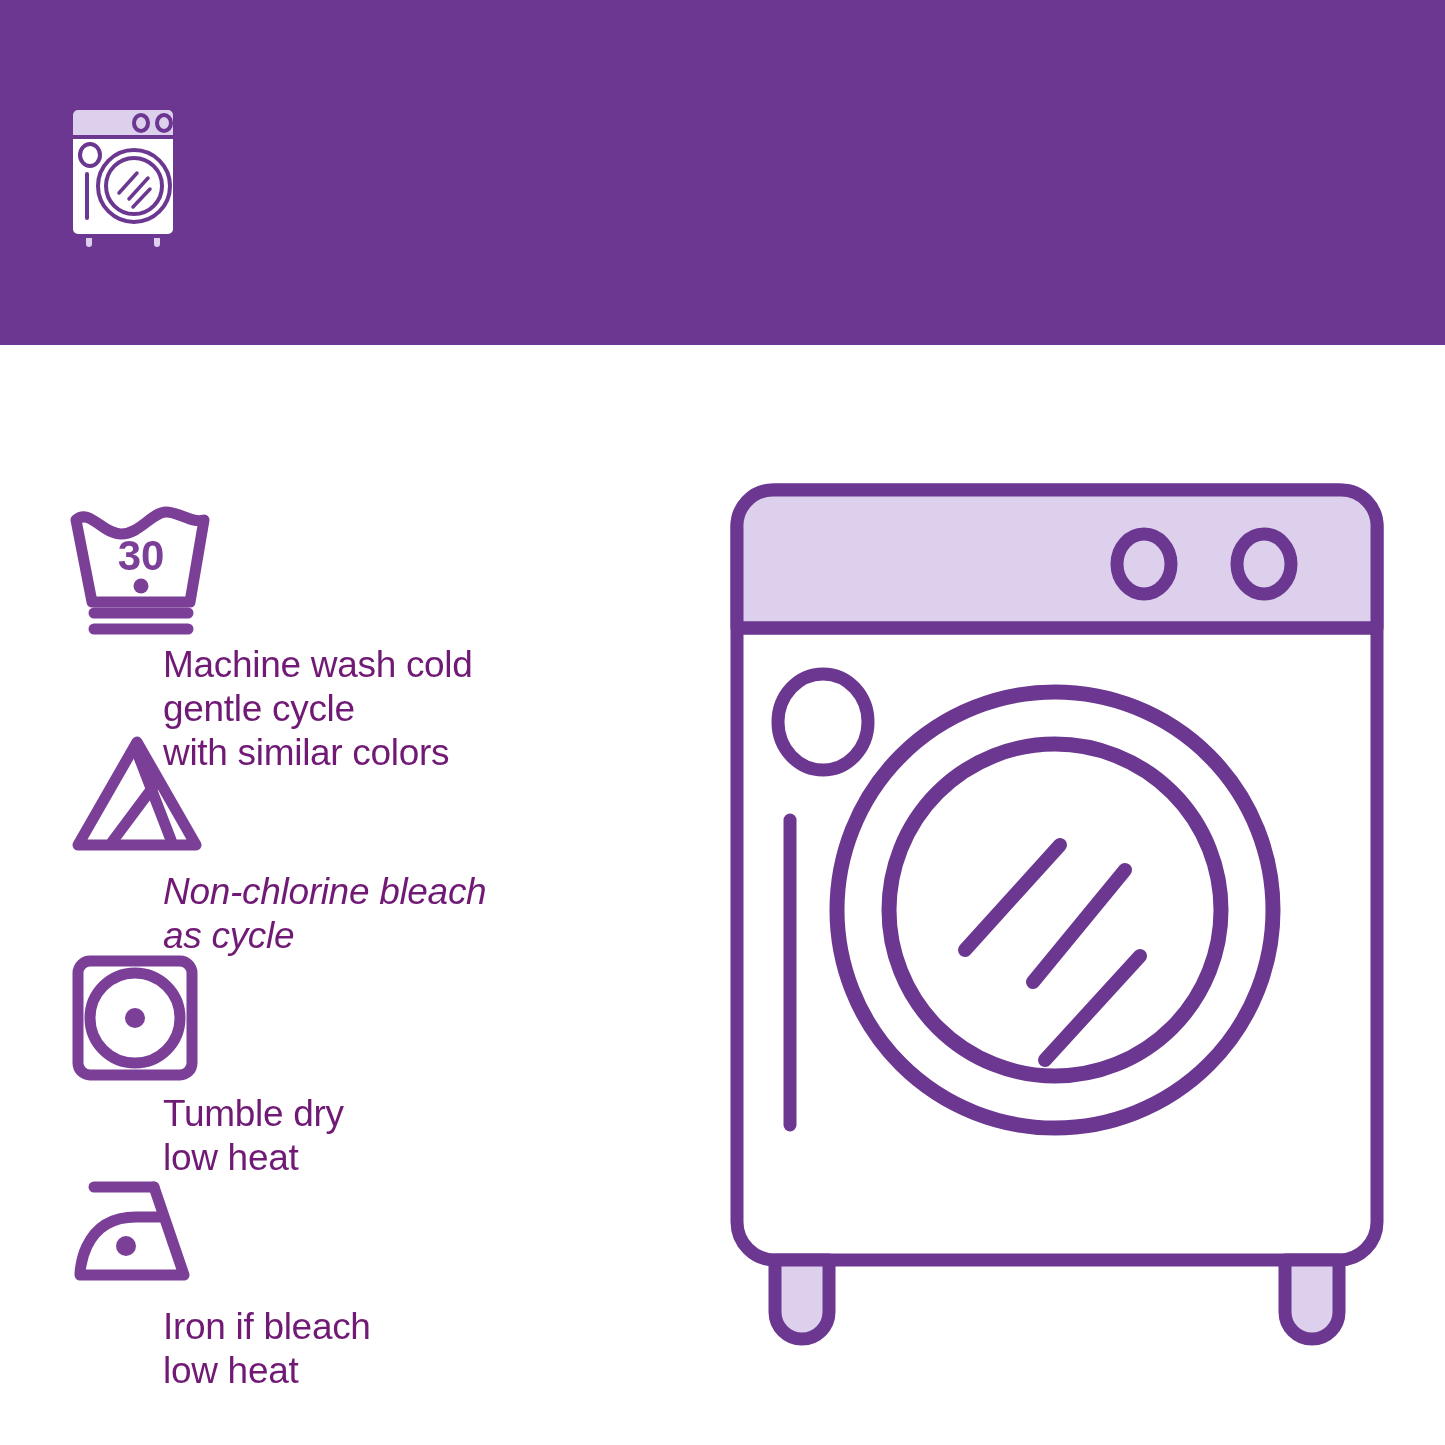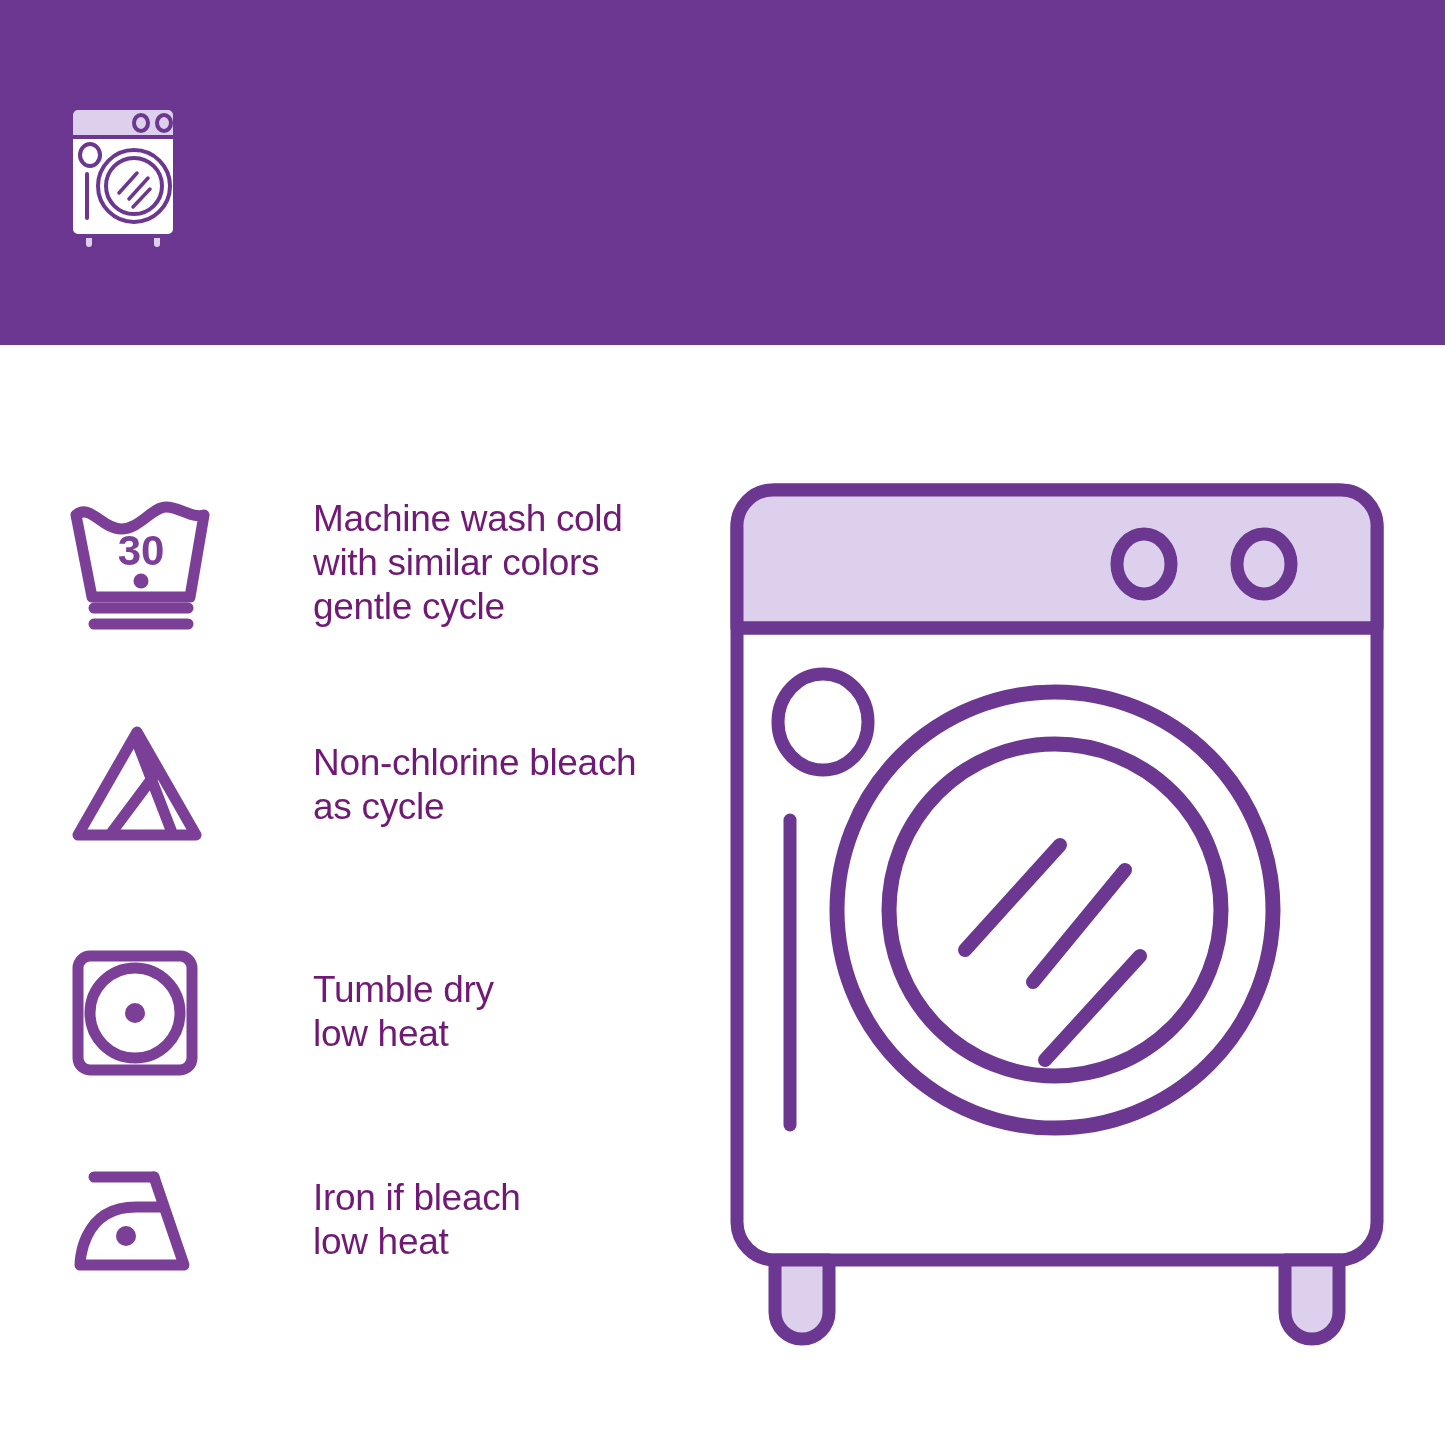--- a/index.html
+++ b/index.html
@@ -74,42 +74,42 @@
     left: 0;
     top: 345px;
     width: 700px;
     height: 1100px;
   }
   .care-row {
     position: absolute;
     left: 66px;
     width: 620px;
     display: flex;
-    align-items: center;
+    flex-direction: column;
   }
   .care-symbol {
     width: 150px;
     flex: 0 0 150px;
     display: flex;
     align-items: center;
     justify-content: flex-start;
   }
   .care-text {
     margin-left: 97px;
     color: #701a75;
     font-family: "Liberation Sans", sans-serif;
     font-size: 37px;
     line-height: 44px;
     font-weight: 500;
     letter-spacing: -0.3px;
   }
   .care-text .line { display: block; white-space: nowrap; }
 
   #row-wash   { top: 148px; }
-  #row-bleach { top: 375px; }
+  #row-bleach { top: 375px; font-style: italic; }
   #row-dry    { top: 597px; }
   #row-iron   { top: 810px; }
 
   
   #machine-illustration {
     position: absolute;
     left: 715px;
     top: 470px;
     width: 700px;
     height: 900px;
@@ -163,22 +163,22 @@
           <line x1="28" y1="115" x2="122" y2="115" stroke="#7B3F98" stroke-width="11" stroke-linecap="round"></line>
           <line x1="28" y1="131" x2="122" y2="131" stroke="#7B3F98" stroke-width="11" stroke-linecap="round"></line>
 
           <text x="75" y="72" text-anchor="middle" font-family="Liberation Sans, sans-serif" font-size="42" font-weight="700" fill="#7B3F98">30</text>
 
           <circle cx="75" cy="88" r="7.5" fill="#7B3F98"></circle>
         </svg>
       </div>
       <div class="care-text">
         <span class="line">Machine wash cold</span>
+        <span class="line">gentle cycle</span>
         <span class="line">with similar colors</span>
-        <span class="line">gentle cycle</span>
       </div>
     </div>
 
     <div class="care-row" id="row-bleach">
       <div class="care-symbol">
         <svg width="150" height="130" viewBox="0 0 150 130" xmlns="http://www.w3.org/2000/svg">
 
           <path d="M71 12 L 130 115 L 12 115 Z" fill="none" stroke="#7B3F98" stroke-width="11" stroke-linejoin="round"></path>
 
           <line x1="71" y1="22" x2="105" y2="110" stroke="#7B3F98" stroke-width="11" stroke-linecap="round"></line>

